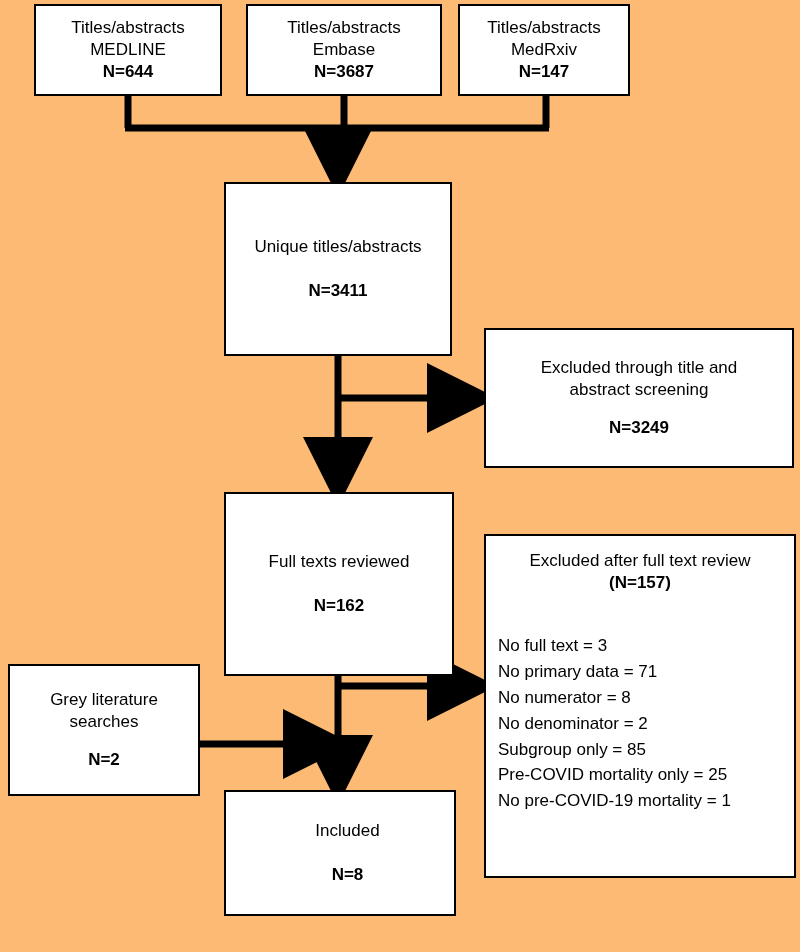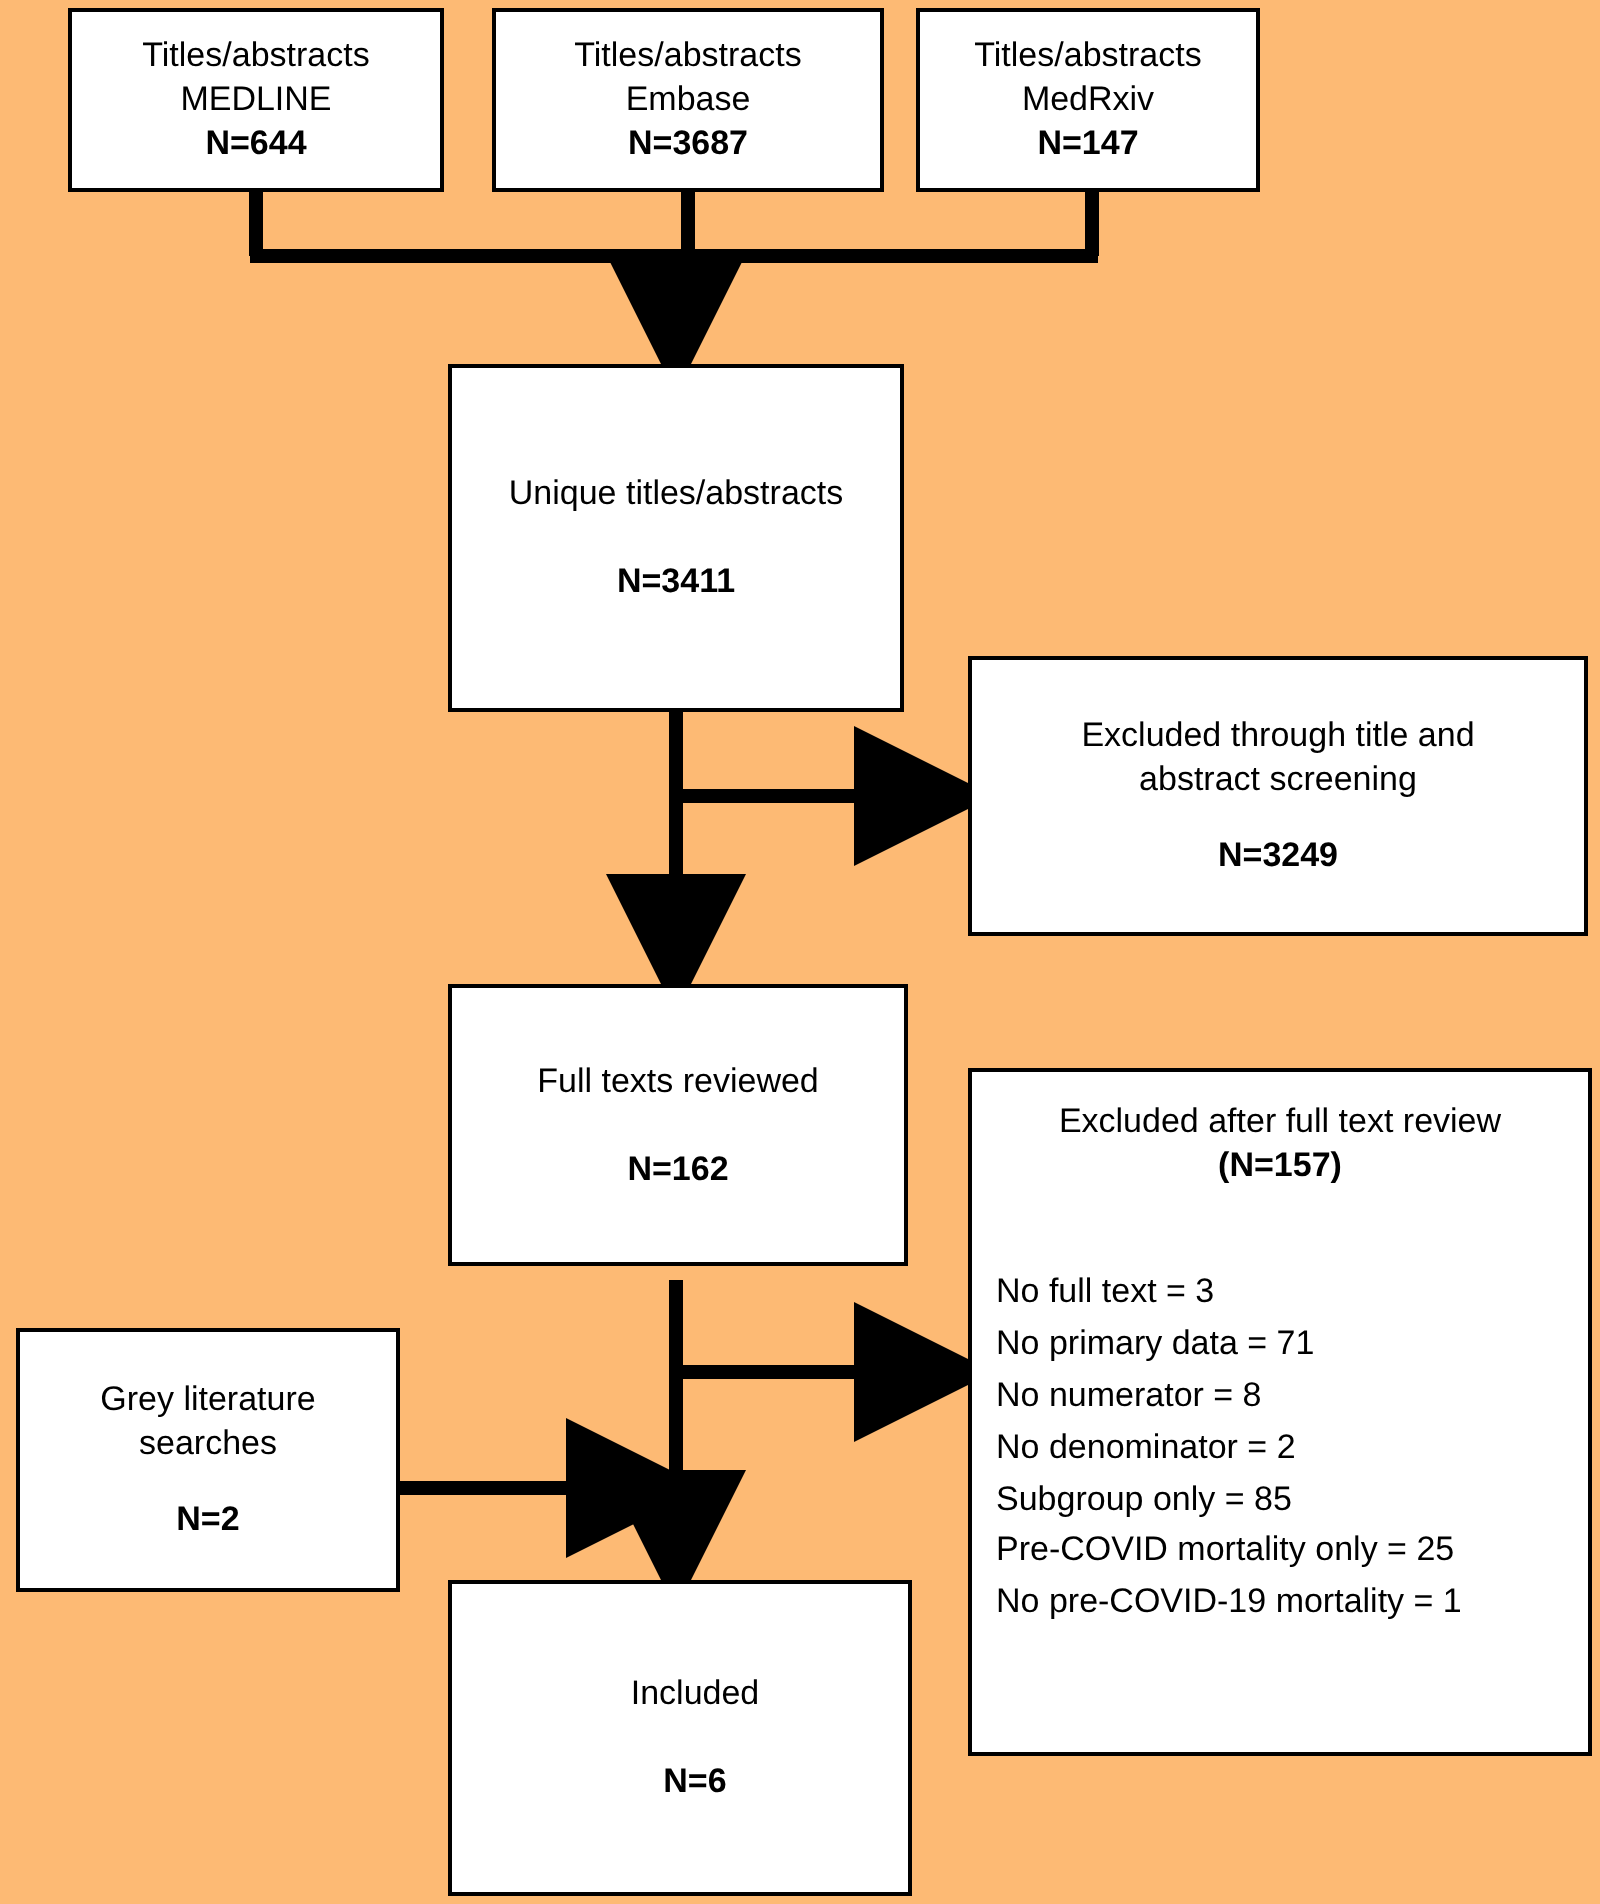--- a/index.html
+++ b/index.html
@@ -50,26 +50,26 @@
   .gap-md { height: 16px; }
   .gap-lg { height: 22px; }
 
   
   #box-medline  { left: 34px;  top: 4px;   width: 188px; height: 92px; }
   #box-embase   { left: 246px; top: 4px;   width: 196px; height: 92px; }
   #box-medrxiv  { left: 458px; top: 4px;   width: 172px; height: 92px; }
 
   #box-unique   { left: 224px; top: 182px; width: 228px; height: 174px; }
   #box-excl-abs { left: 484px; top: 328px; width: 310px; height: 140px; }
-  #box-fulltext { left: 224px; top: 492px; width: 230px; height: 141px; }
+  #box-fulltext { left: 224px; top: 492px; width: 230px; height: 184px; }
   #box-excl-ft  { left: 484px; top: 534px; width: 312px; height: 344px;
                   align-items: stretch; justify-content: flex-start;
                   padding: 14px 0 0 0; gap: 17px; }
   #box-grey     { left: 8px;   top: 664px; width: 192px; height: 132px; }
-  #box-included { left: 224px; top: 790px; width: 232px; height: 158px; padding-left: 15px; }
+  #box-included { left: 224px; top: 790px; width: 232px; height: 126px; padding-left: 15px; }
 
   .excl-title {
     text-align: center;
     font-size: 17px;
     line-height: 1.3;
   }
   .excl-list {
     margin-top: 22px;
     padding-left: 12px;
     text-align: left;
@@ -163,16 +163,16 @@
   <div class="box" id="box-grey">
     <span class="line">Grey literature</span>
     <span class="line">searches</span>
     <span class="gap-md"></span>
     <span class="line bold">N=2</span>
   </div>
 
   <div class="box" id="box-included">
     <span class="line">Included</span>
     <span class="gap-lg"></span>
-    <span class="line bold">N=6</span>
+    <span class="line bold">N=8</span>
   </div>
 
 </div>
 
 </body></html>

